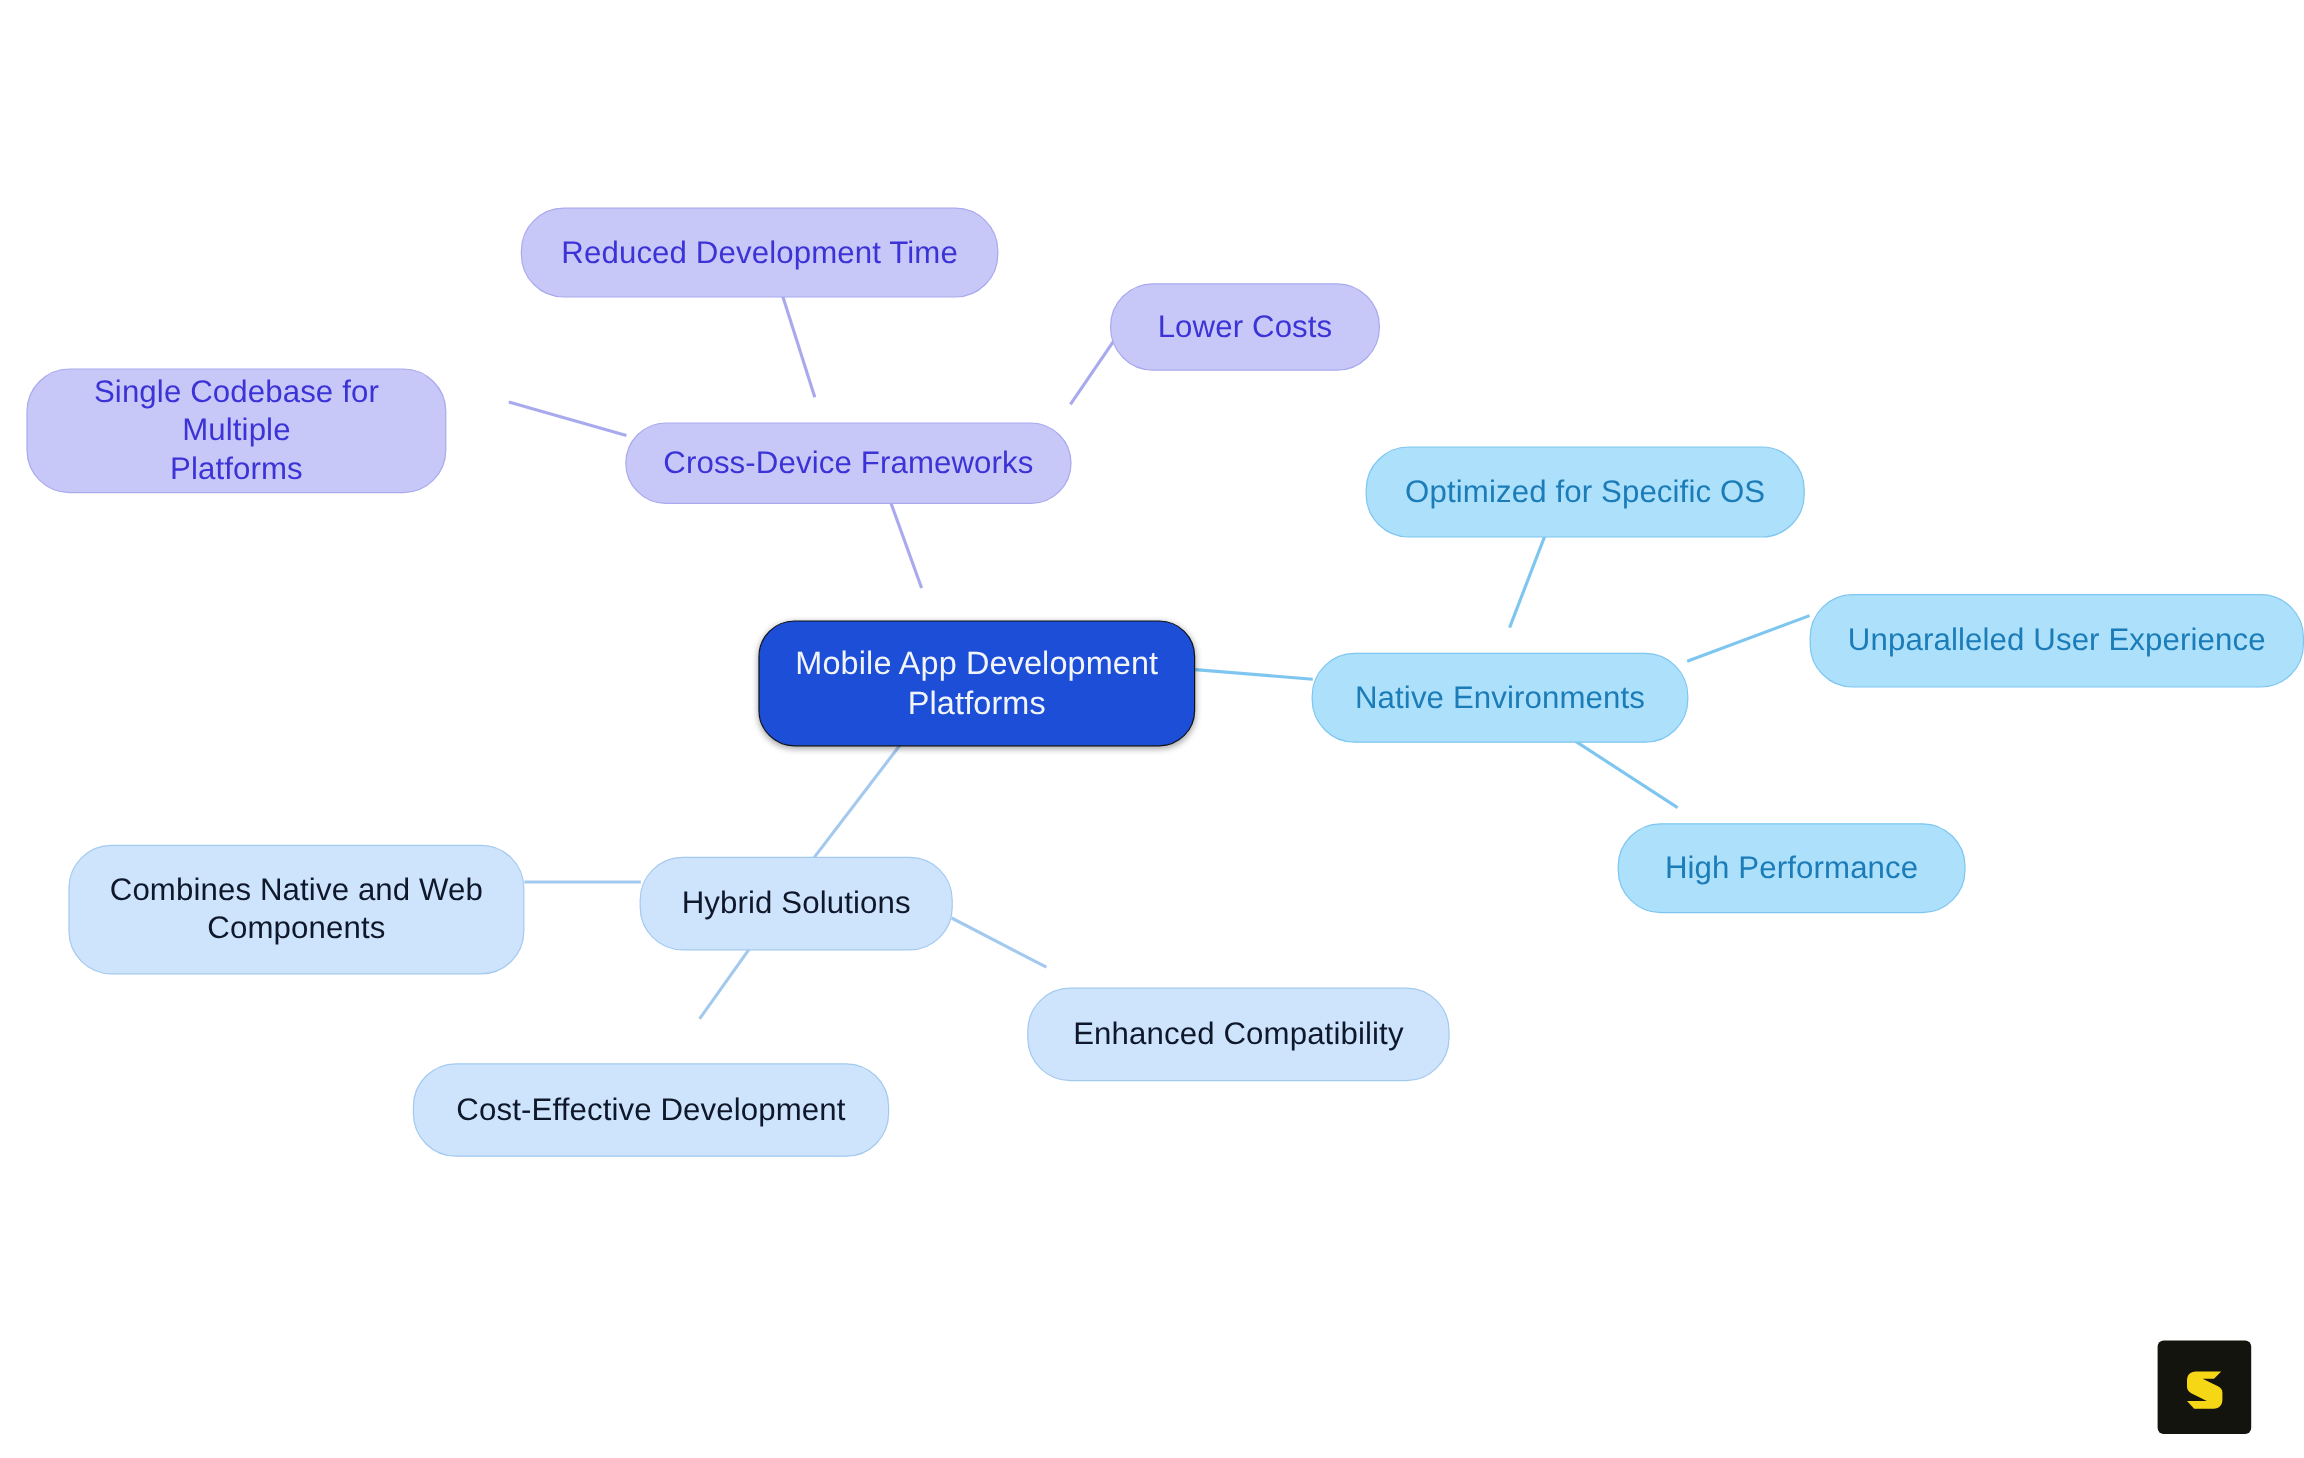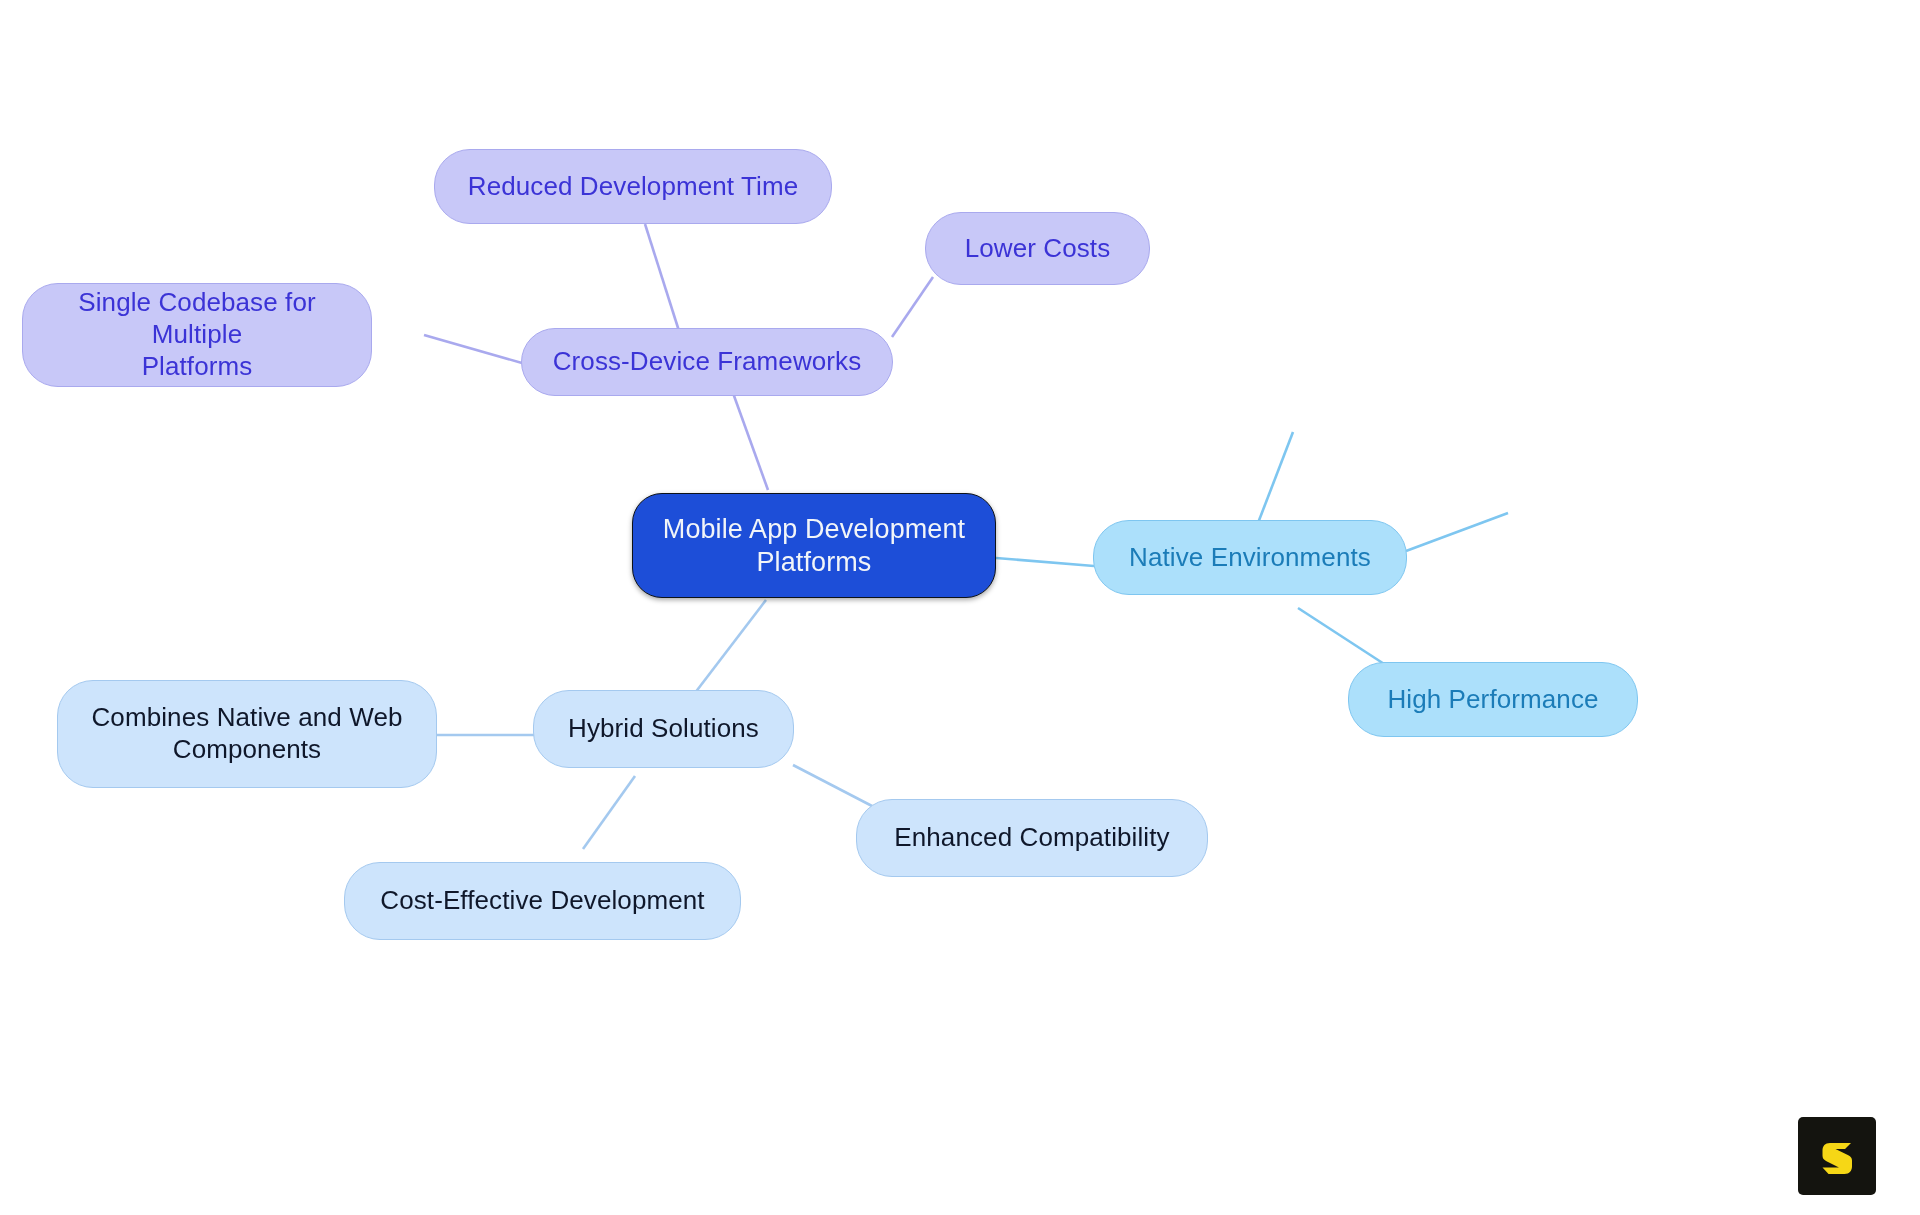--- a/index.html
+++ b/index.html
@@ -32,20 +32,21 @@
     box-sizing: border-box;
     display: flex;
     align-items: center;
     justify-content: center;
     text-align: center;
     border-radius: 36px;
     line-height: 1.22;
     letter-spacing: 0.1px;
     white-space: pre-line;
     padding: 6px 18px;
+    margin-top: 24px;
   }
   .node-root {
     background: #1d4ed8;
     color: #f2f5f8;
     border: 1px solid #0d1218;
     font-size: 27px;
     border-radius: 30px;
     box-shadow: 0 2px 5px rgba(0,0,0,0.35);
   }
   .node-purple {
@@ -114,21 +115,23 @@
 
   <div class="node node-purple" style="left:434px; top:149px; width:398px; height:75px;">Reduced Development Time</div>
 
   <div class="node node-purple" style="left:925px; top:212px; width:225px; height:73px;">Lower Costs</div>
 
   <div class="node node-purple" style="left:22px; top:283px; width:350px; height:104px;">Single Codebase for Multiple
 Platforms</div>
 
   <div class="node node-blue" style="left:1093px; top:520px; width:314px; height:75px;">Native Environments</div>
 
+  <div class="node node-blue" style="left:1138px; top:348px; width:366px; height:76px;">Optimized for Specific OS</div>
 
+  <div class="node node-blue" style="left:1508px; top:471px; width:412px; height:78px;">Unparalleled User Experience</div>
 
   <div class="node node-blue" style="left:1348px; top:662px; width:290px; height:75px;">High Performance</div>
 
   <div class="node node-paleblue" style="left:533px; top:690px; width:261px; height:78px;">Hybrid Solutions</div>
 
   <div class="node node-paleblue" style="left:57px; top:680px; width:380px; height:108px;">Combines Native and Web
 Components</div>
 
   <div class="node node-paleblue" style="left:344px; top:862px; width:397px; height:78px;">Cost-Effective Development</div>
 

